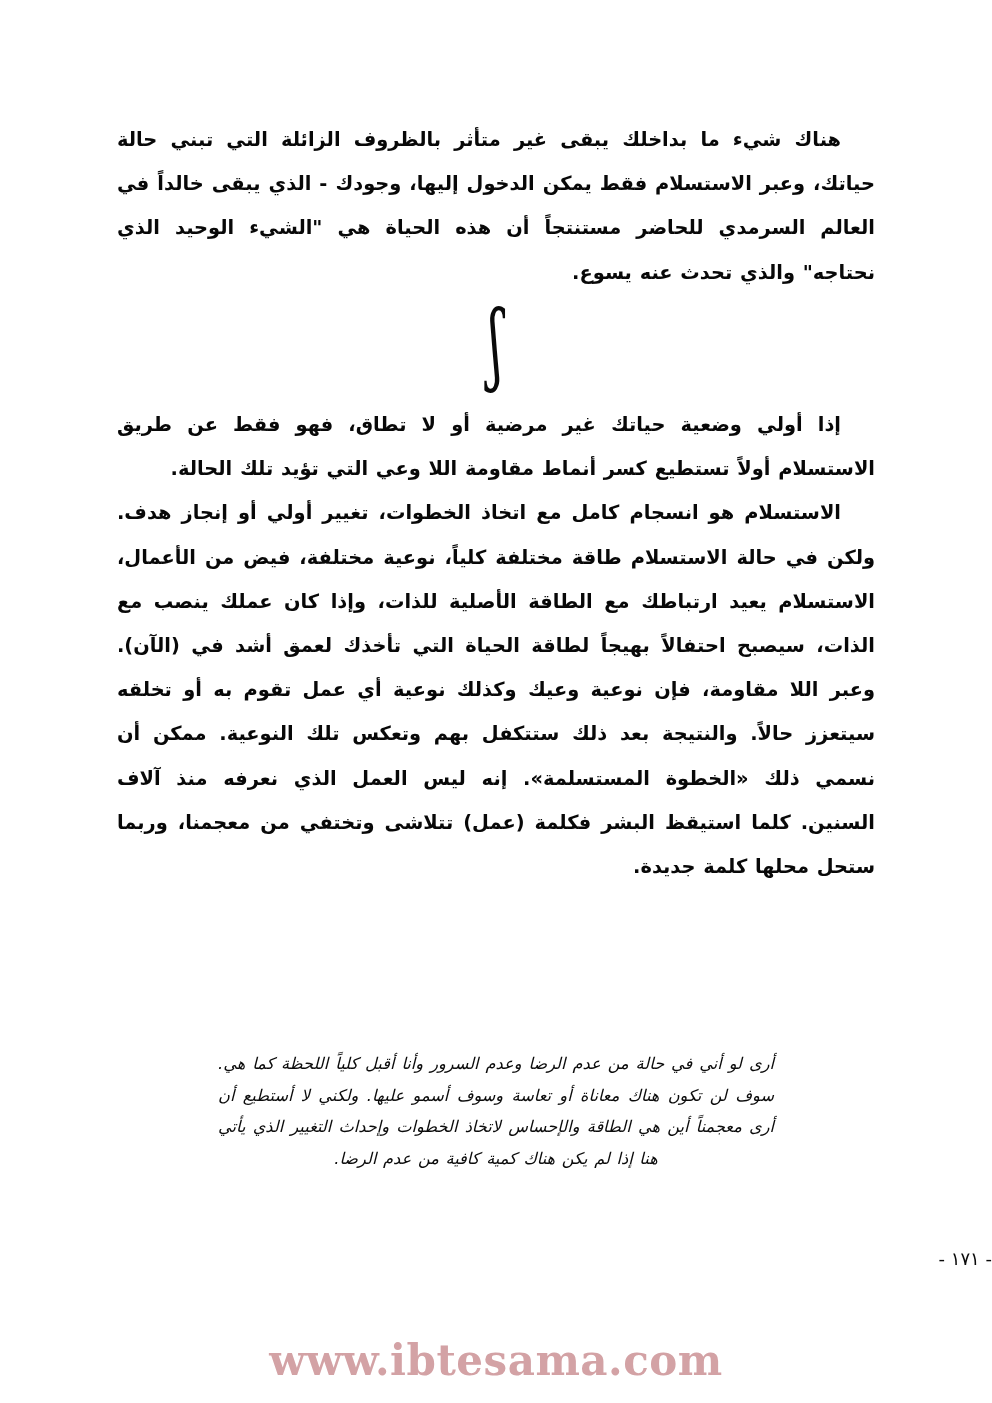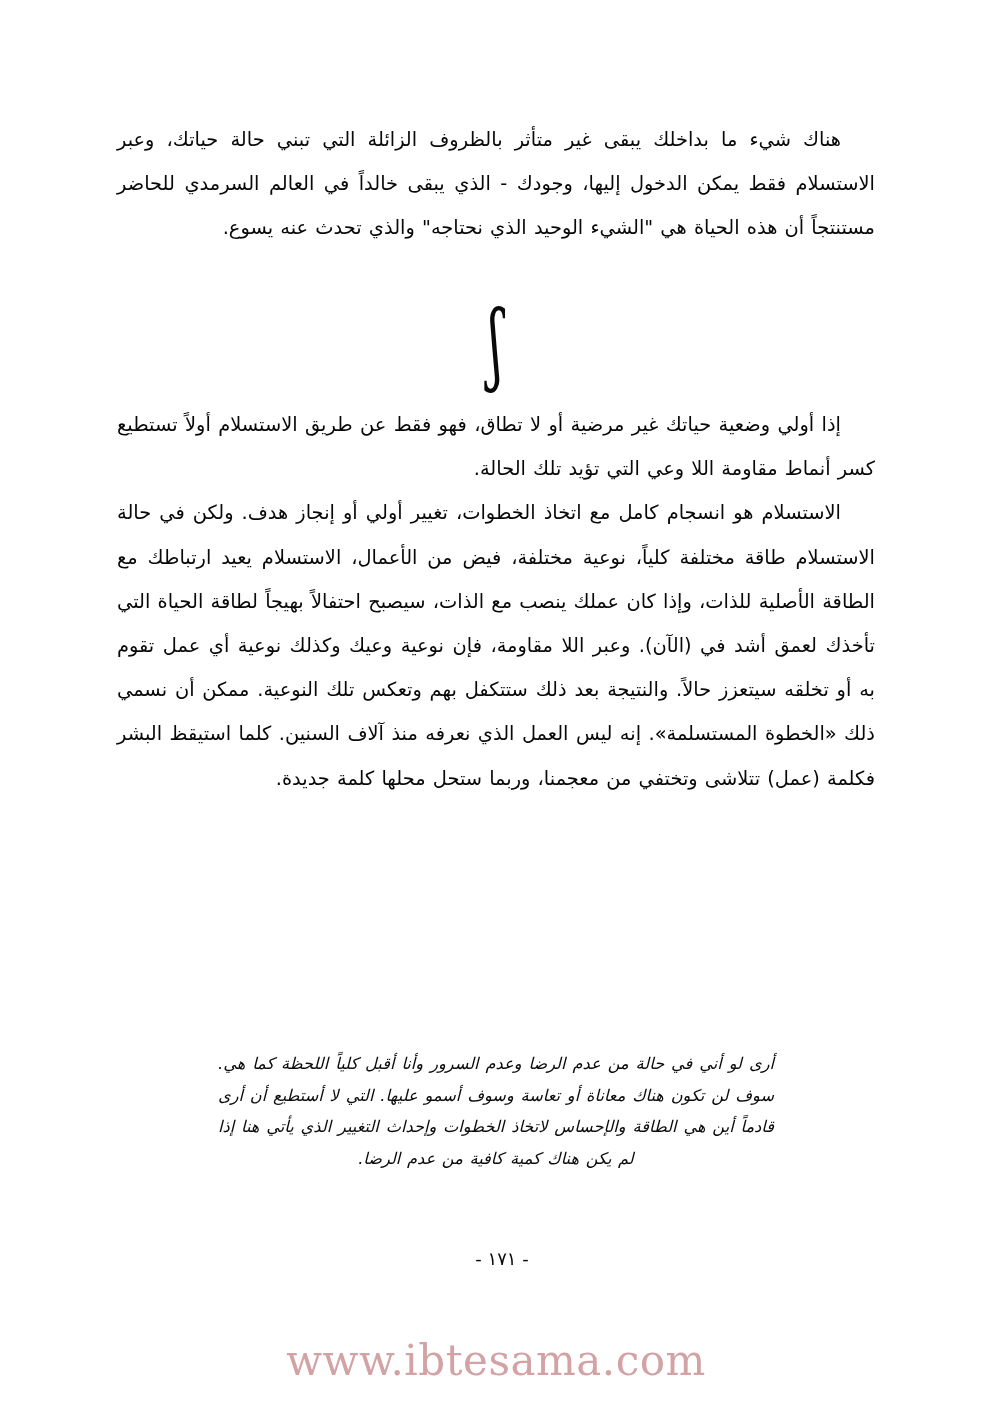--- a/index.html
+++ b/index.html
@@ -26,20 +26,21 @@
     font-family: "DejaVu Sans", sans-serif;
     font-size: 19.4px;
     line-height: 44.2px;
     color: #080808;
     margin: 0;
     text-align: justify;
     text-justify: inter-word;
     letter-spacing: 0.1px;
     word-spacing: 1px;
     text-indent: 34px;
+    font-weight: bold;
   }
 
   .para-gap-top {
     margin-top: 0px;
   }
 
   
   .block-top {
     position: absolute;
     top: 118px;
@@ -99,40 +100,40 @@
     word-spacing: 1.5px;
     font-style: italic;
   }
 
   
   .page-number {
     position: absolute;
     top: 1248px;
     left: 12px;
     right: 0;
-    text-align: center;
+    text-align: right;
     font-family: "DejaVu Sans", sans-serif;
     font-size: 18px;
     color: #0a0a0a;
     letter-spacing: 1px;
   }
 
   
   .watermark {
     position: absolute;
     top: 1336px;
     left: 0;
     right: 0;
     text-align: center;
     direction: ltr;
     font-family: "DejaVu Serif", serif;
     font-size: 42px;
     letter-spacing: 0.5px;
     color: #d3a2a5;
-    font-weight: 400;
+    font-weight: 700;
     user-select: none;
   }
 </style>
 </head>
 <body>
 
 <div class="page">
 
   <div class="block-top">
     <p class="body-paragraph">هناك شيء ما بداخلك يبقى غير متأثر بالظروف الزائلة التي تبني حالة حياتك، وعبر الاستسلام فقط يمكن الدخول إليها، وجودك - الذي يبقى خالداً في العالم السرمدي للحاضر مستنتجاً أن هذه الحياة هي "الشيء الوحيد الذي نحتاجه" والذي تحدث عنه يسوع.</p>
@@ -141,20 +142,20 @@
   <div class="ornament-row">
     <span class="ornament-glyph">ʃ</span>
   </div>
 
   <div class="block-main">
     <p class="body-paragraph">إذا أولي وضعية حياتك غير مرضية أو لا تطاق، فهو فقط عن طريق الاستسلام أولاً تستطيع كسر أنماط مقاومة اللا وعي التي تؤيد تلك الحالة.</p>
     <p class="body-paragraph para-gap-top">الاستسلام هو انسجام كامل مع اتخاذ الخطوات، تغيير أولي أو إنجاز هدف. ولكن في حالة الاستسلام طاقة مختلفة كلياً، نوعية مختلفة، فيض من الأعمال، الاستسلام يعيد ارتباطك مع الطاقة الأصلية للذات، وإذا كان عملك ينصب مع الذات، سيصبح احتفالاً بهيجاً لطاقة الحياة التي تأخذك لعمق أشد في (الآن). وعبر اللا مقاومة، فإن نوعية وعيك وكذلك نوعية أي عمل تقوم به أو تخلقه سيتعزز حالاً. والنتيجة بعد ذلك ستتكفل بهم وتعكس تلك النوعية. ممكن أن نسمي ذلك «الخطوة المستسلمة». إنه ليس العمل الذي نعرفه منذ آلاف السنين. كلما استيقظ البشر فكلمة (عمل) تتلاشى وتختفي من معجمنا، وربما ستحل محلها كلمة جديدة.</p>
   </div>
 
   <div class="quote-block">
-    <p class="quote-paragraph">أرى لو أني في حالة من عدم الرضا وعدم السرور وأنا أقبل كلياً اللحظة كما هي. سوف لن تكون هناك معاناة أو تعاسة وسوف أسمو عليها. التي لا أستطيع أن أرى قادماً أين هي الطاقة والإحساس لاتخاذ الخطوات وإحداث التغيير الذي يأتي هنا إذا لم يكن هناك كمية كافية من عدم الرضا.</p>
+    <p class="quote-paragraph">أرى لو أني في حالة من عدم الرضا وعدم السرور وأنا أقبل كلياً اللحظة كما هي. سوف لن تكون هناك معاناة أو تعاسة وسوف أسمو عليها. ولكني لا أستطيع أن أرى معجمناً أين هي الطاقة والإحساس لاتخاذ الخطوات وإحداث التغيير الذي يأتي هنا إذا لم يكن هناك كمية كافية من عدم الرضا.</p>
   </div>
 
   <div class="page-number">- ١٧١ -</div>
 
   <div class="watermark">www.ibtesama.com</div>
 
 </div>
 
 </body></html>

